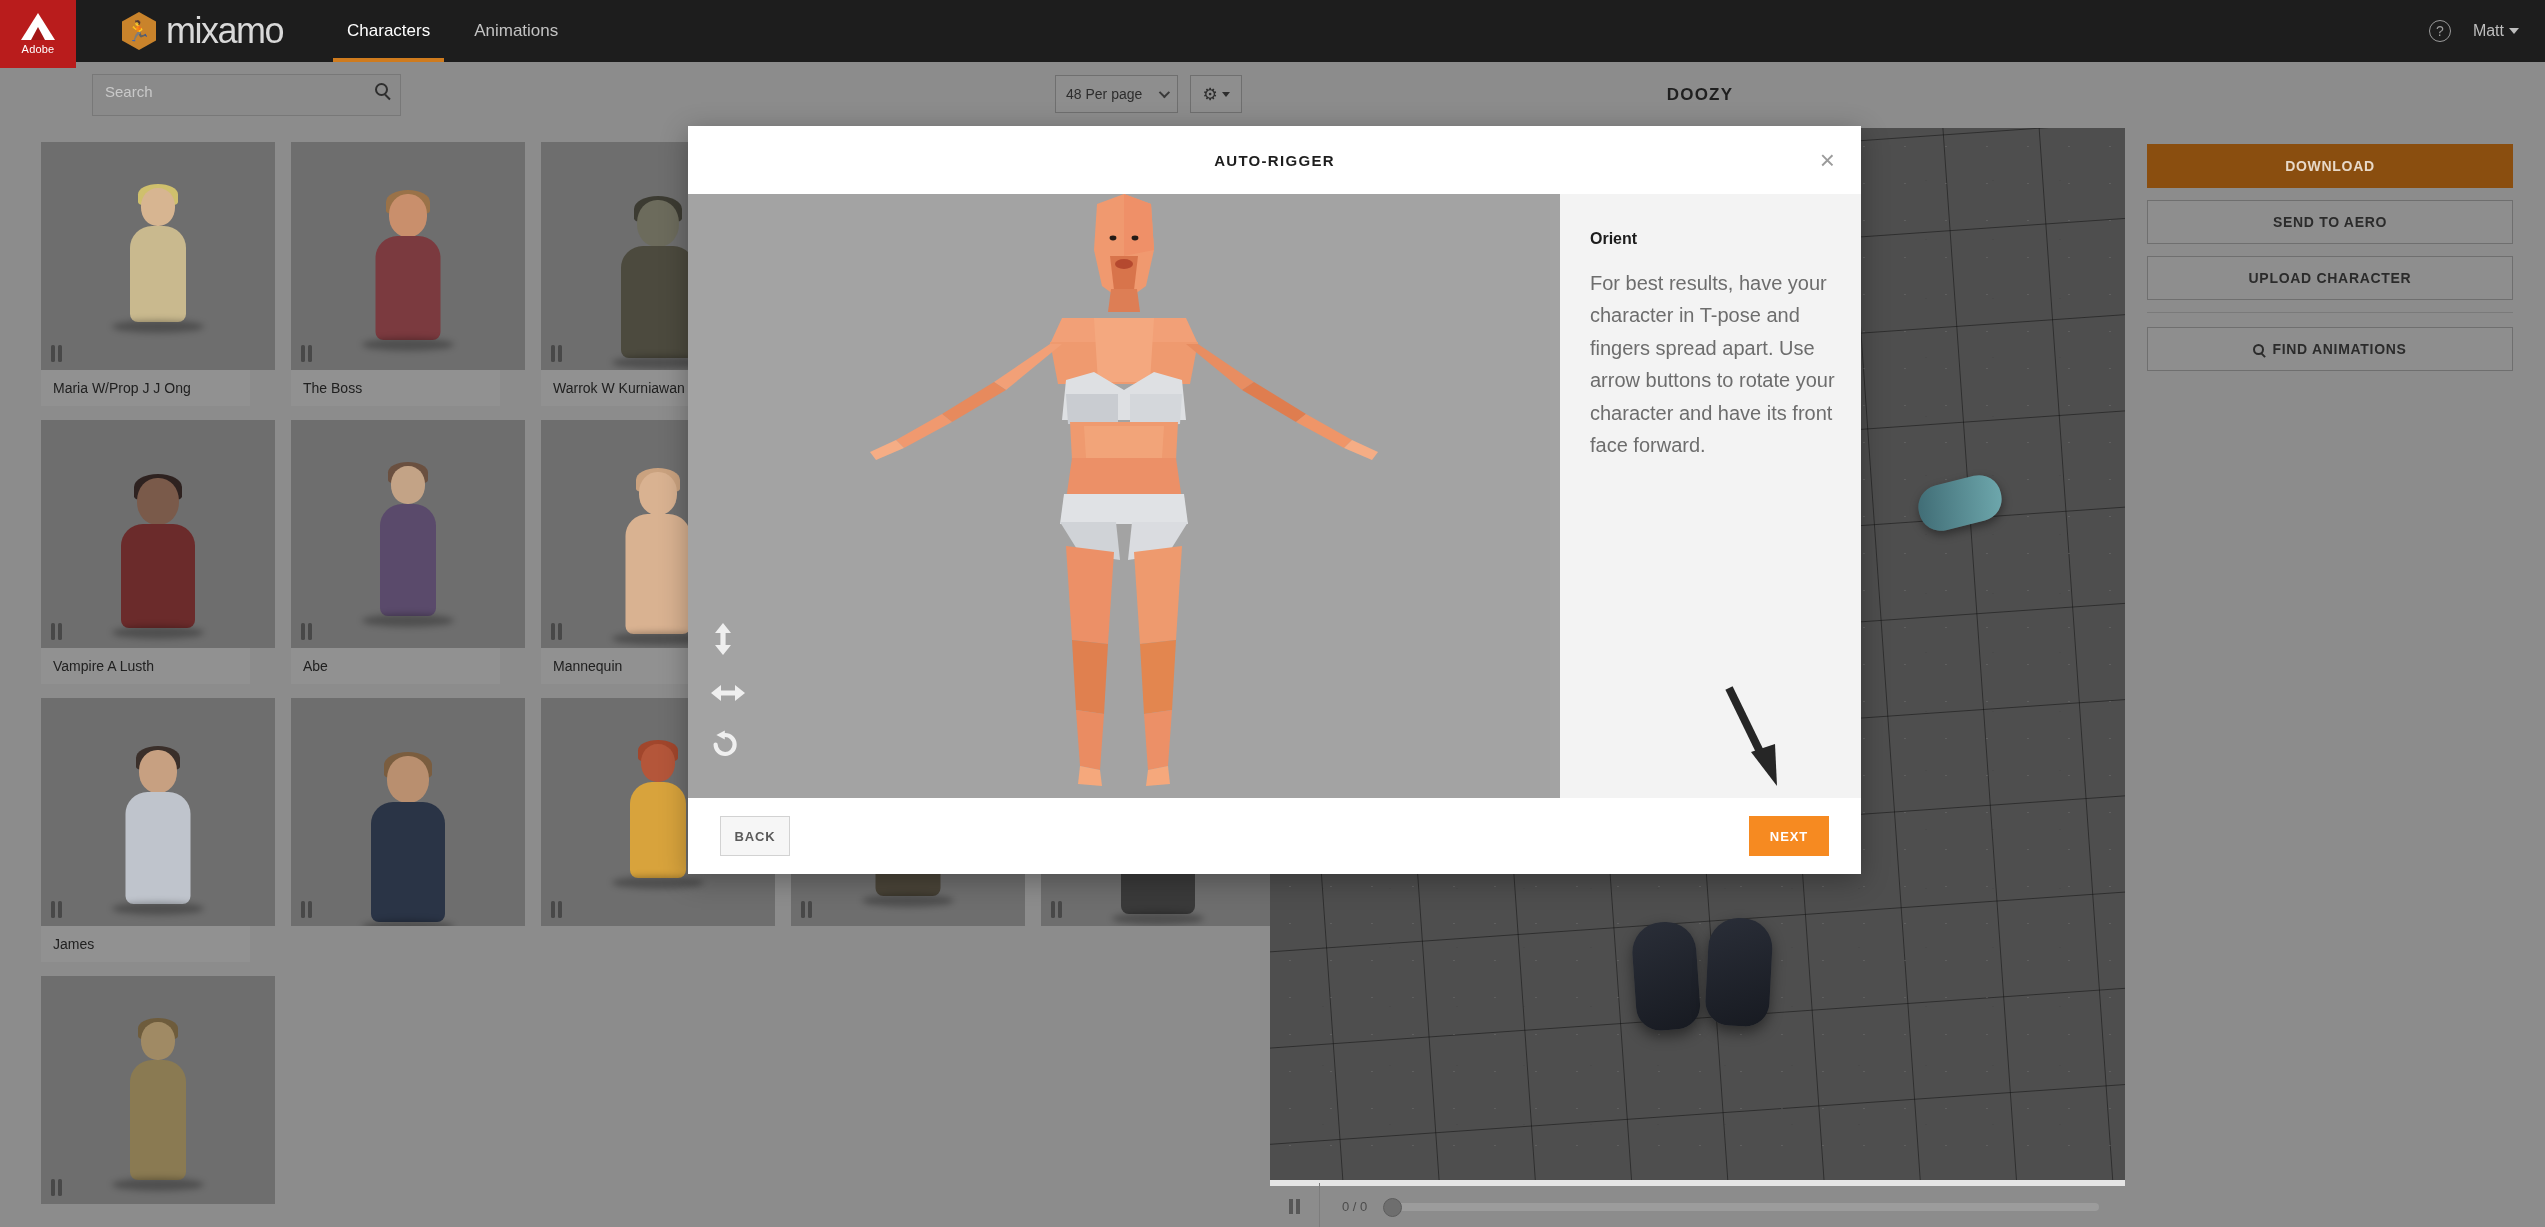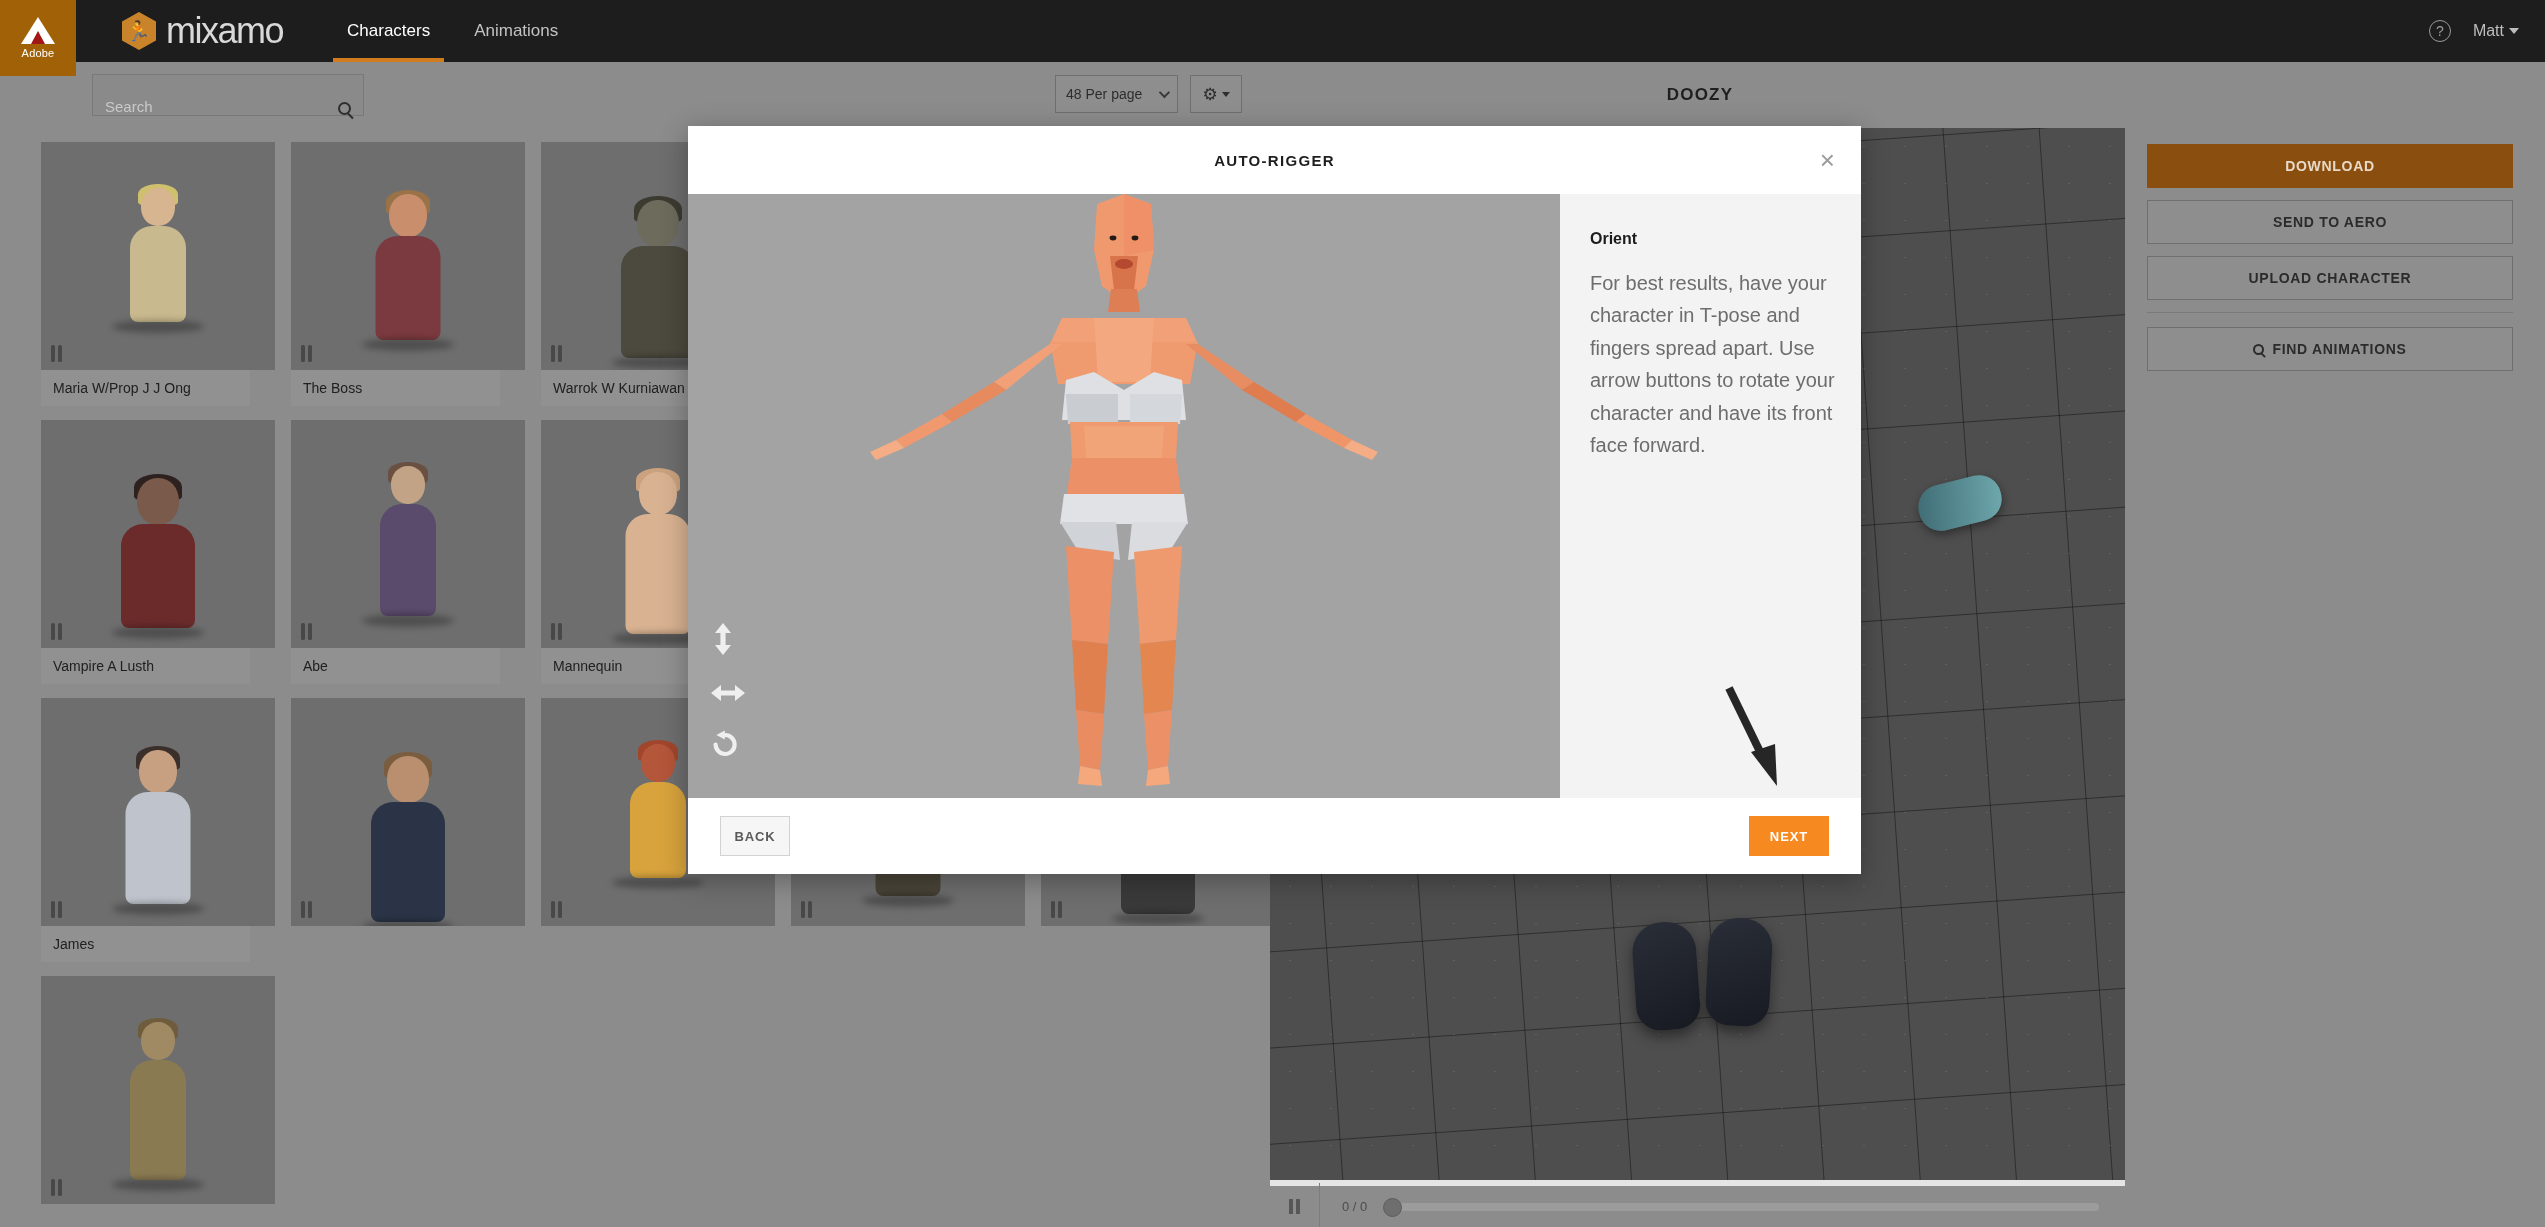--- a/index.html
+++ b/index.html
@@ -13,22 +13,22 @@
 
   
   .topbar {
     position: absolute; top: 0; left: 0;
     width: 2545px; height: 62px;
     background: #1d1d1d;
     display: flex; align-items: stretch;
     z-index: 40;
   }
   .adobe-logo {
-    width: 76px; height: 76px;
-    background: #a16207;
+    width: 76px; height: 68px;
+    background: #b91c1c;
     display: flex; flex-direction: column;
     align-items: center; justify-content: center;
     flex: 0 0 76px;
   }
   .adobe-a {
     width: 0; height: 0;
     border-left: 17px solid transparent;
     border-right: 17px solid transparent;
     border-bottom: 27px solid #ffffff;
     position: relative;
@@ -95,25 +95,25 @@
   }
 
   
   .subbar {
     position: absolute; top: 62px; left: 0;
     width: 2545px; height: 66px;
     z-index: 30;
   }
   .search-wrap {
     position: absolute; left: 92px; top: 12px;
-    width: 272px; height: 42px;
+    width: 309px; height: 42px;
     border: 1px solid #787878;
     background: #8a8a8a;
-    display: flex; align-items: flex-end;
-    padding: 0 12px;
+    display: flex; align-items: flex-start;
+    padding: 8px 12px;
   }
   .search-wrap input {
     flex: 1; border: none; outline: none;
     background: transparent;
     font-size: 15px; color: #d8d8d8;
     font-family: "Liberation Sans", sans-serif;
   }
   .search-wrap input::placeholder { color: #c9c9c9; }
   .mag {
     width: 13px; height: 13px; border-radius: 50%;

